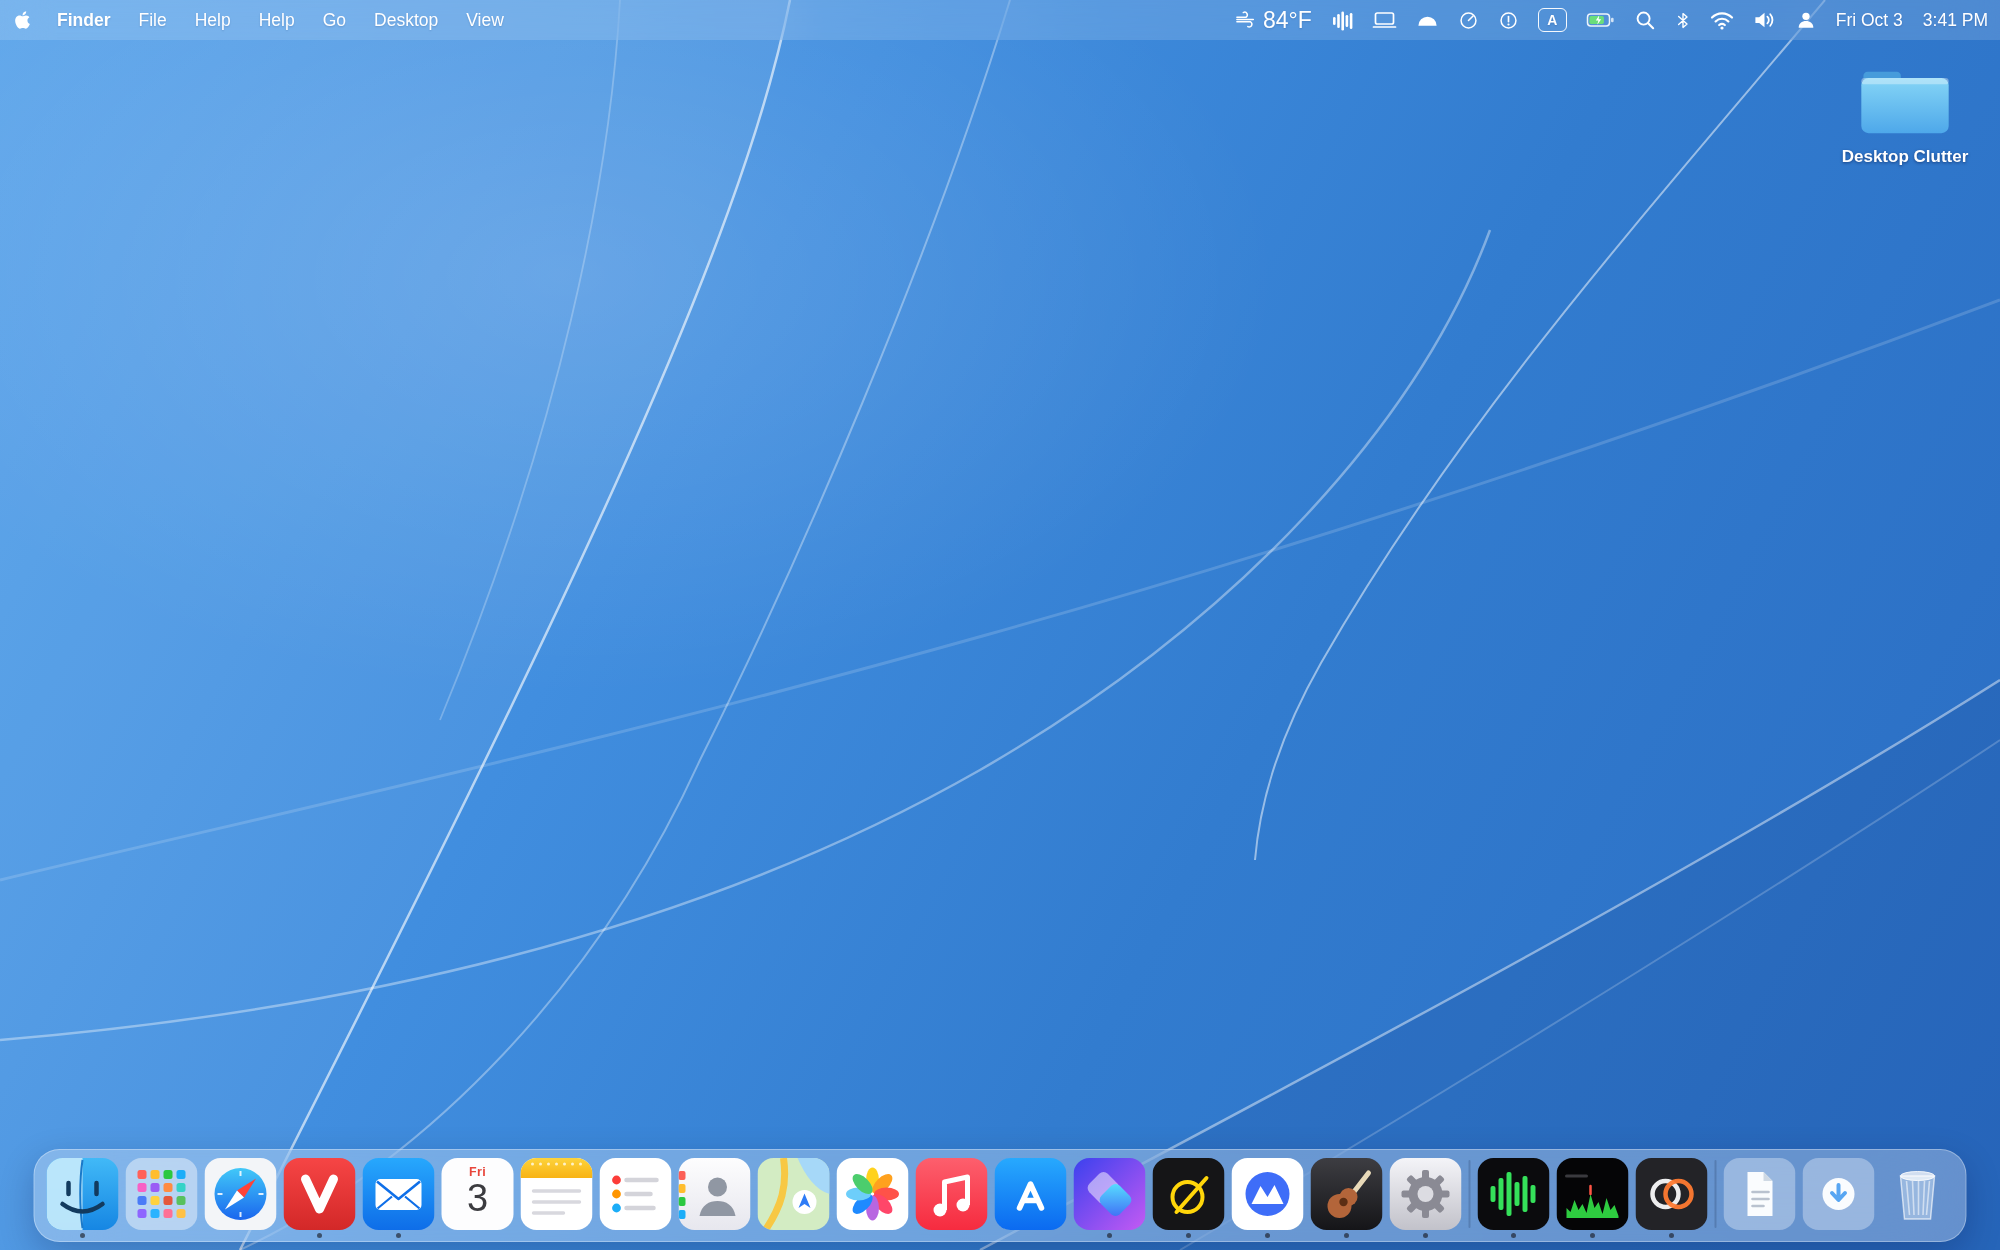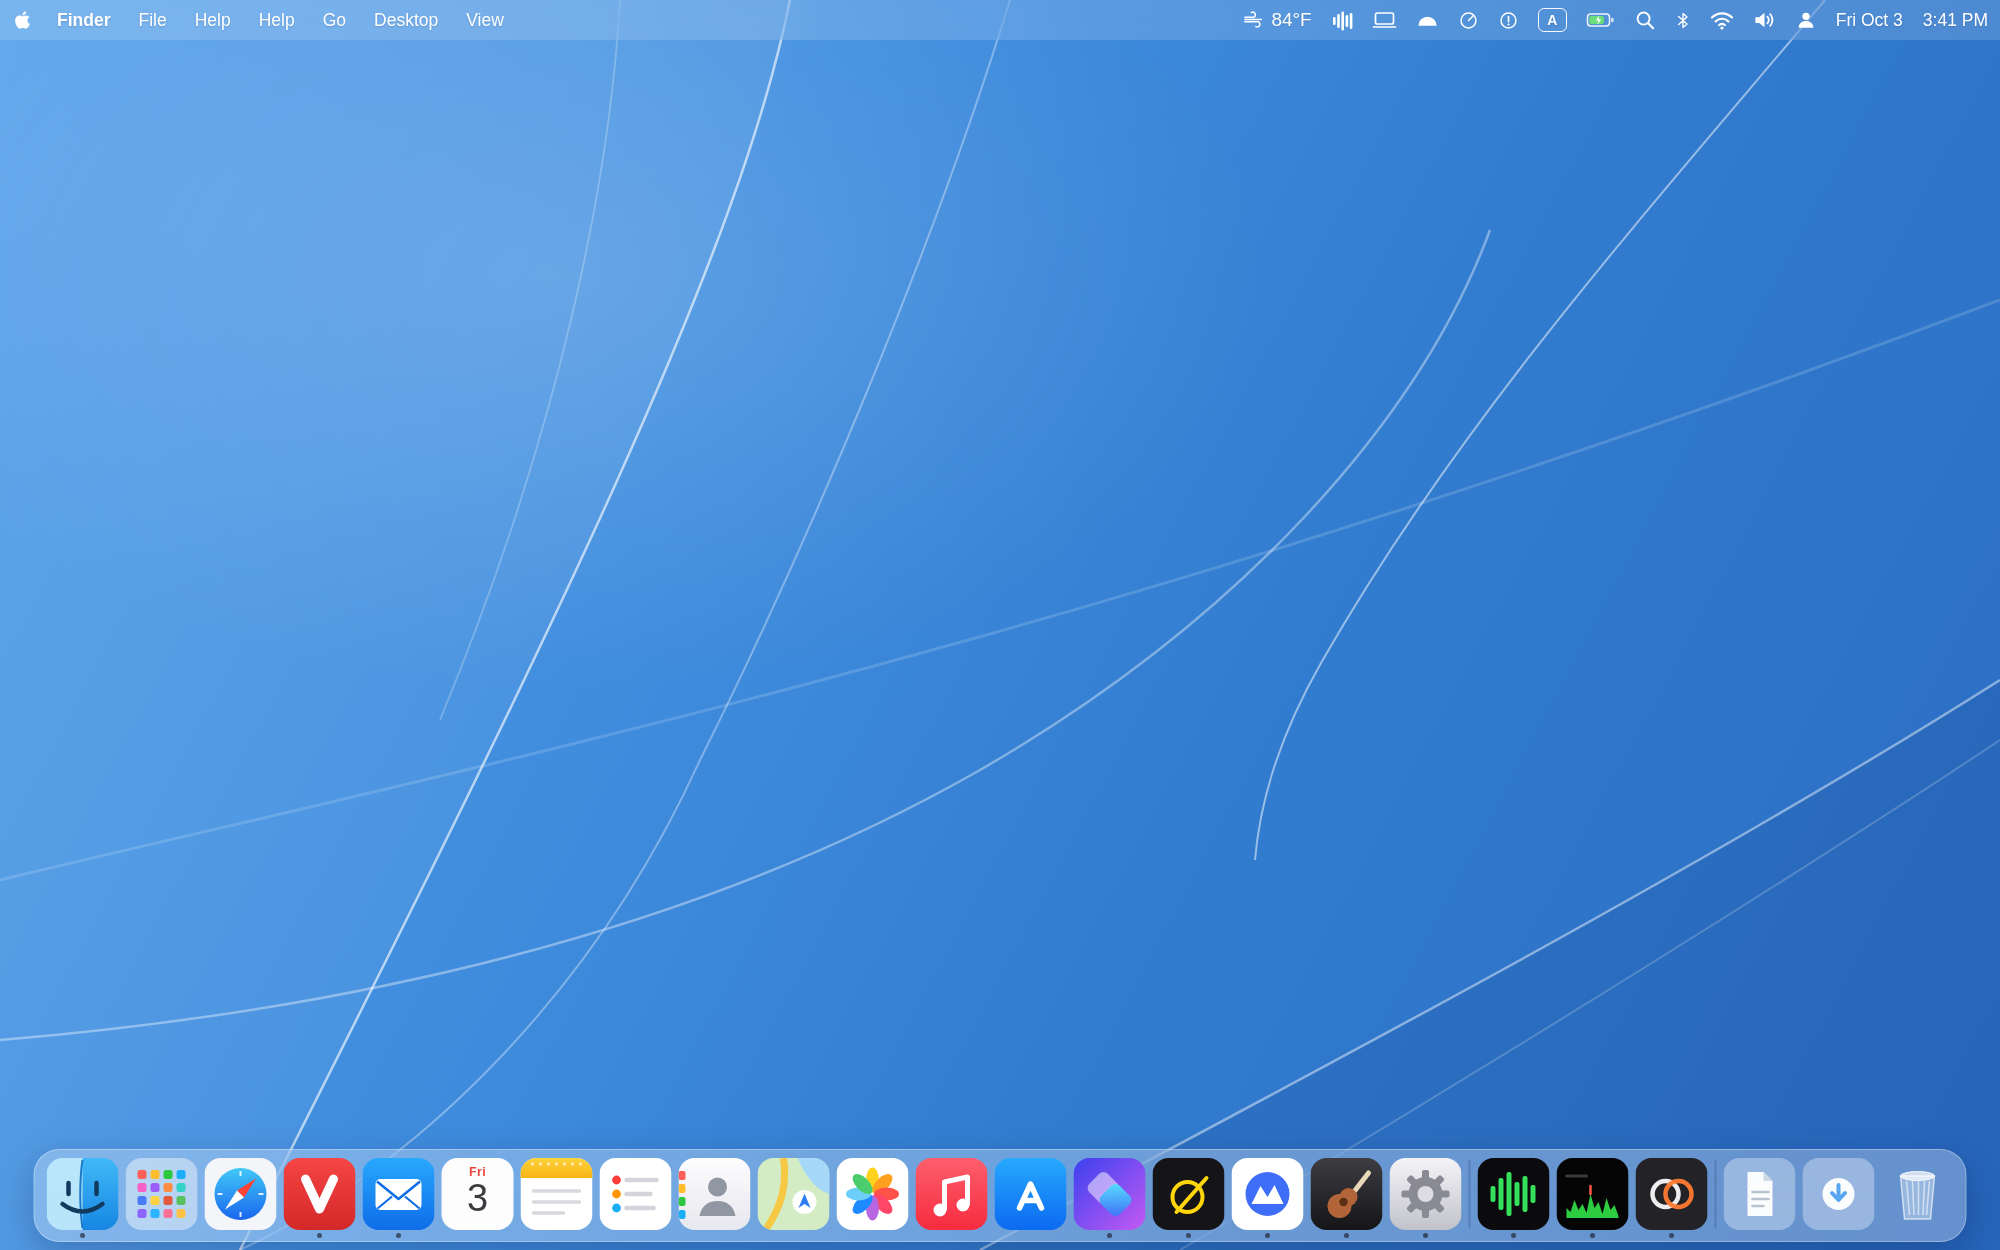--- a/index.html
+++ b/index.html
@@ -19,21 +19,21 @@
     padding:0 12px;box-sizing:border-box;color:#fff;font-size:17.5px;
     background:rgba(255,255,255,0.15);backdrop-filter:blur(24px);
     text-shadow:0 1px 2px rgba(0,30,80,0.18);z-index:10;}
   .mleft{display:flex;align-items:center;}
   .mitem{padding:0 14px;line-height:40px;cursor:default;white-space:nowrap;}
   .mitem.bold{font-weight:700;}
   .apple{display:flex;align-items:center;padding:0 12px 0 2px;}
   .mright{margin-left:auto;display:flex;align-items:center;gap:19px;}
   .sicon{display:flex;align-items:center;justify-content:center;}
   .sicon svg{display:block;}
-  .temp{display:flex;align-items:center;gap:6px;font-size:19px;}
+  .temp{display:flex;align-items:center;gap:6px;font-size:23px;}
   .inputsrc{display:flex;align-items:center;justify-content:center;width:27px;height:22px;
     border:1.6px solid rgba(255,255,255,0.95);border-radius:6px;font-size:14px;font-weight:600;}
   .clock{display:flex;gap:20px;font-size:17.5px;white-space:nowrap;}
 
   
   .folder{position:absolute;width:160px;display:flex;flex-direction:column;align-items:center;gap:5px;cursor:default;}
   .folder-label{font-size:17px;font-weight:700;color:#fff;text-align:center;
     text-shadow:0 1px 3px rgba(0,20,70,0.55);}
 
   
@@ -235,20 +235,28 @@
             <path d="M4,20.5 c0,-4.8 3.6,-7.3 8,-7.3 s8,2.5 8,7.3 Z" fill="#fff"></path>
           </svg>
       </span>
       <span class="clock">
         <span>Fri Oct 3</span>
         <span>3:41 PM</span>
       </span>
     </div>
   </div>
 
+  <div class="folder" style="left:1825px;top:64px;">
+    <svg width="104" height="78" viewBox="0 0 100 74">
+      <rect x="10" y="7" width="36" height="14" rx="4" fill="#469cdb"></rect>
+      <rect x="8" y="13" width="84" height="53" rx="7" fill="url(#g-fold)"></rect>
+      <rect x="8" y="13" width="84" height="6" rx="3" fill="rgba(255,255,255,0.35)"></rect>
+    </svg>
+    <div class="folder-label">Desktop Clutter</div>
+  </div>
 
 
   <div class="dock">
 
     <div class="dock-item running">
       <svg viewBox="0 0 72 72">
         <rect width="72" height="72" rx="16" fill="url(#g-fin)"></rect>
         <path d="M36,0 H16 A16,16 0 0 0 0,16 V56 A16,16 0 0 0 16,72 H36 Z" fill="#bfe8fb" opacity="0.96"></path>
         <path d="M36,2 C33,22 33,50 36,70" stroke="#1a79c9" stroke-width="2" fill="none"></path>
         <path d="M22,25 v11 M50,25 v11" stroke="#123a5e" stroke-width="4.5" stroke-linecap="round"></path>

